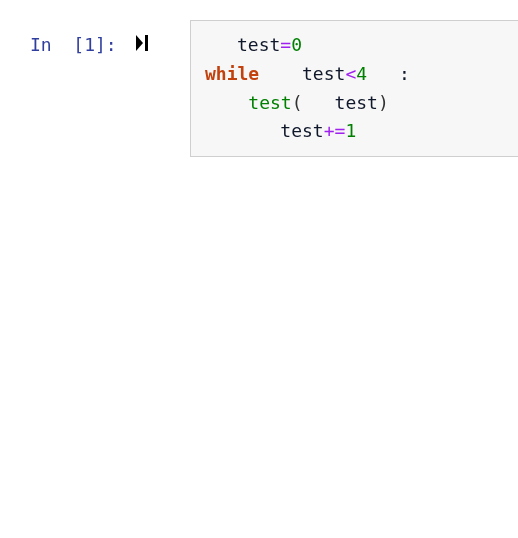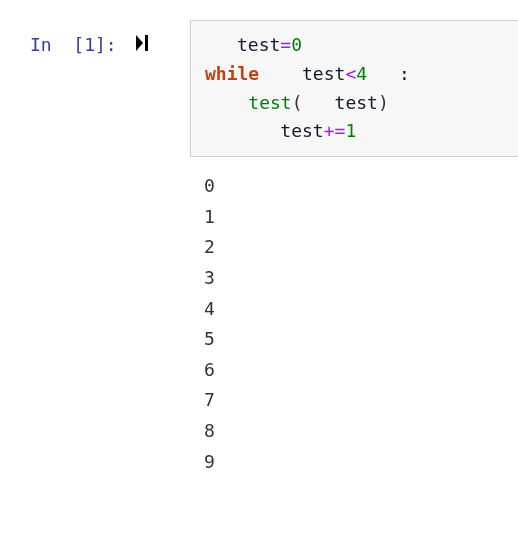--- a/index.html
+++ b/index.html
@@ -84,23 +84,13 @@
     </span>
   </div>
   <div class="code-area"><span class="tok-name">test</span><span class="tok-op">=</span><span class="tok-num">0</span>
 <span class="tok-kw">while</span> <span class="tok-name">test</span><span class="tok-op">&lt;</span><span class="tok-num">4</span><span class="tok-name">:</span>
 <span>    </span><span class="tok-func">test</span><span class="tok-paren">(</span><span class="tok-name">test</span><span class="tok-paren">)</span>
 <span>    </span><span class="tok-name">test</span><span class="tok-op">+=</span><span class="tok-num">1</span></div>
 </div>
 
 <div class="output-row">
   <div class="output-gutter"></div>
-  <div class="output"><span>0</span>
-<span>1</span>
-<span>2</span>
-<span>3</span>
-<span>4</span>
-<span>5</span>
-<span>6</span>
-<span>7</span>
-<span>8</span>
-<span>9</span></div>
 </div>
 
 </body></html>

